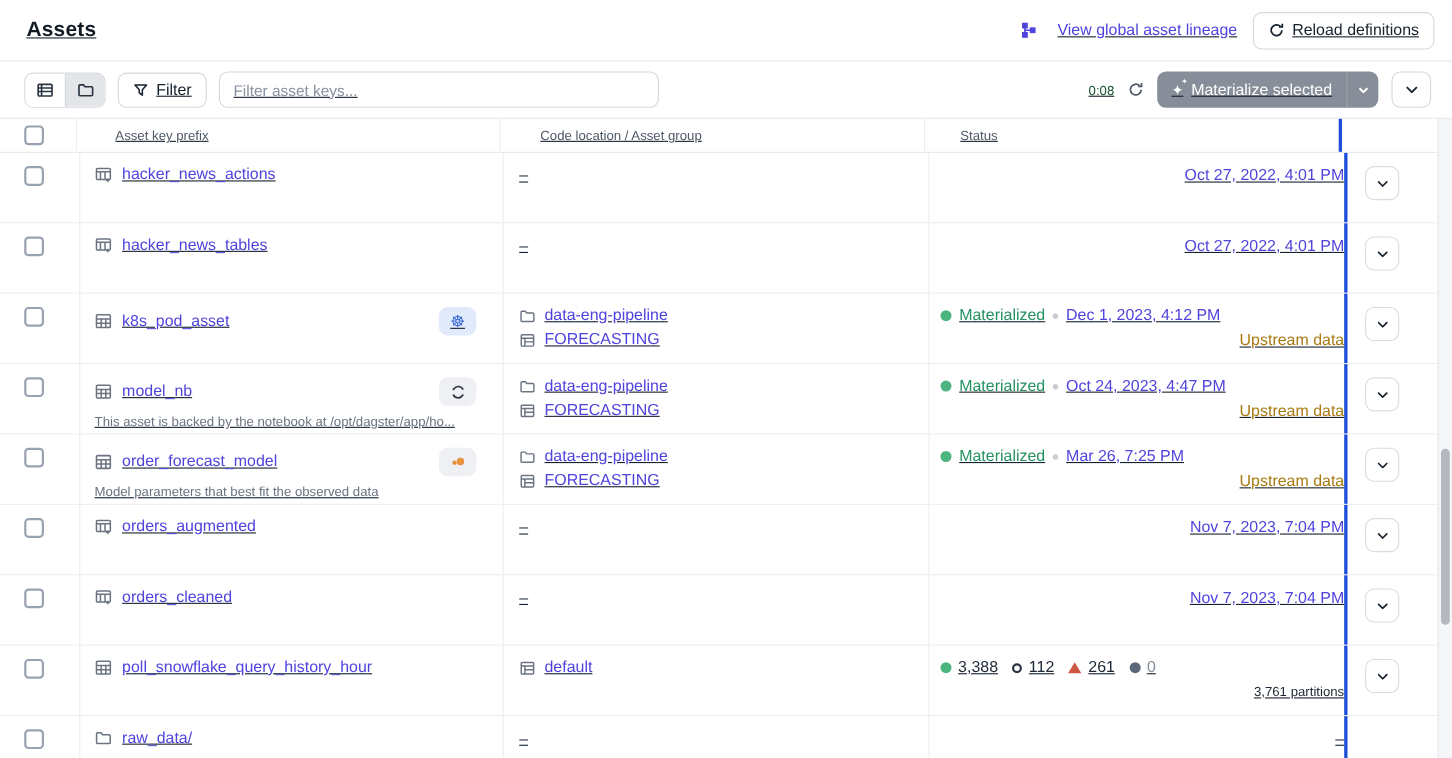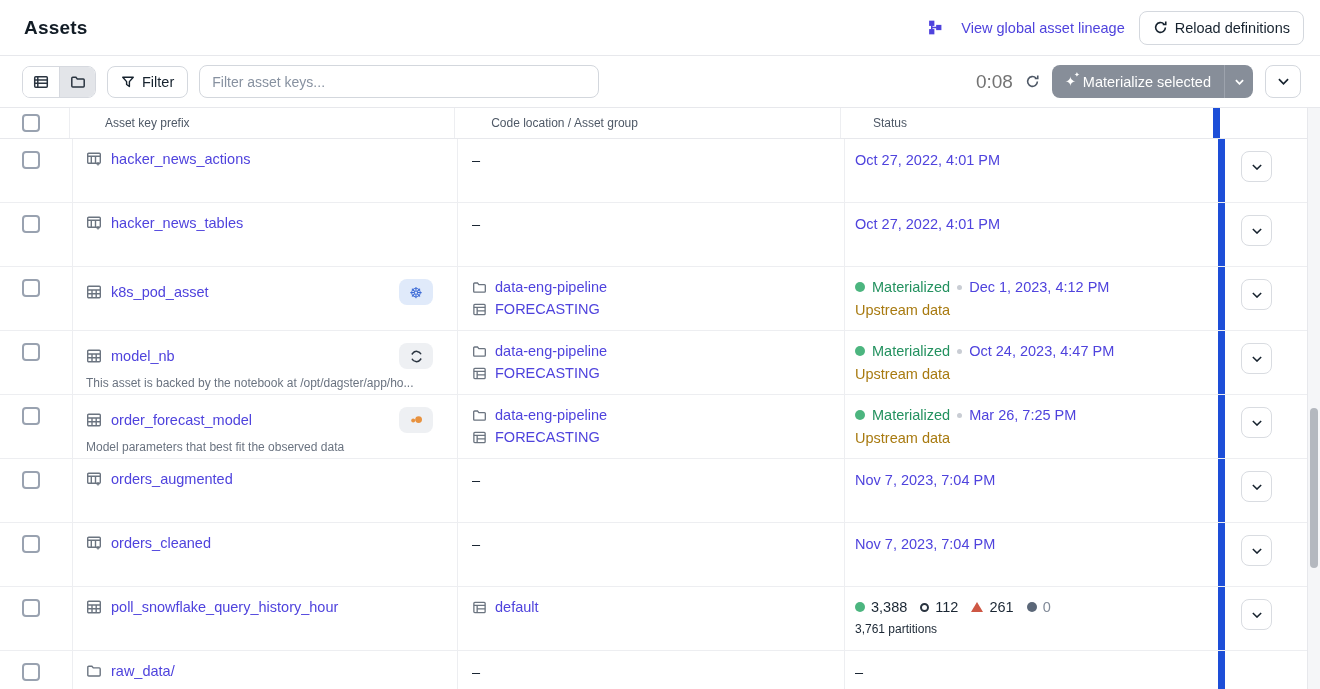--- a/index.html
+++ b/index.html
@@ -1,21 +1,21 @@
 <!DOCTYPE html>
 <html><head>
 <meta charset="utf-8">
 <style>
   * { margin:0; padding:0; box-sizing:border-box; }
   html,body { width:1320px; height:689px; }
   body {
     font-family:"Liberation Sans","DejaVu Sans",sans-serif;
     background:#ffffff; color:#16222e; overflow:hidden;
   }
-  .page { position:relative; width:1320px; height:689px; background:#fff; overflow:hidden; }
+  .page { position:relative; width:1320px; height:689px; background:#fff; overflow:hidden;text-decoration:underline; }
 
   
   .top-header {
     height:56px; display:flex; align-items:center;
     padding:0 16px 0 24px; border-bottom:1px solid #e7e8ec;
   }
   .page-title { font-size:19px; font-weight:700; color:#121c26; letter-spacing:.2px; }
   .top-right { margin-left:auto; display:flex; align-items:center; gap:14px; }
   .lineage-link {
     display:flex; align-items:center; gap:18px; color:#4f43dd; font-size:14.5px;
@@ -41,21 +41,21 @@
   }
   .seg-btn + .seg-btn { border-left:1px solid #d6d9df; }
   .seg-btn.selected { background:#e3e5e9; }
   .filter-btn { height:32px; }
   .search-input {
     width:400px; height:33px; border:1px solid #d3d7dd; border-radius:8px;
     padding:0 12px; font-size:14px; color:#16222e; font-family:inherit; outline:none;
   }
   .search-input::placeholder { color:#8791a0; }
   .toolbar-right { margin-left:auto; display:flex; align-items:center; gap:12px; }
-  .timer { font-size:19px; color:#737373; }
+  .timer { font-size:12px; color:#14532d; }
   .icon-plain { display:inline-flex; align-items:center; justify-content:center; cursor:pointer; }
   .materialize-split {
     display:flex; height:33px; border-radius:8px; overflow:hidden; background:#878e99;
   }
   .materialize-main {
     display:flex; align-items:center; gap:7px; padding:0 13px;
     color:#fff; font-size:14.5px; border:none; background:transparent; cursor:default; font-family:inherit;
   }
   .materialize-caret {
     width:29px; display:flex; align-items:center; justify-content:center;
@@ -70,21 +70,21 @@
 
   
   .asset-table { border-top:1px solid #e7e8ec; }
   .thead { display:flex; height:31px; align-items:center; border-bottom:1px solid #e7e8ec;gap:22px; }
   .thead .col-label { font-size:12px; color:#4e5866; }
   .row { display:flex; height:64px; border-bottom:1px solid #edeef1; }
   .cell { padding-top:12px; }
   .c-check { width:73px; border-right:1px solid #edeef1; padding-left:22px; }
   .c-asset { width:385px; border-right:1px solid #edeef1; padding-left:13px; padding-right:24px; }
   .c-code  { width:387px; border-right:1px solid #edeef1; padding-left:14px; }
-  .c-status{ width:380px; border-right:7px solid #1d4ed8; padding-left:10px; }
+  .c-status{ width:380px; border-right:3px solid #1d4ed8; padding-left:10px;text-align:right; }
   .c-btn   { width:82px;  padding-left:16px; }
   .thead .c-check, .thead .c-asset, .thead .c-code, .thead .c-status, .thead .c-btn {
     height:100%; display:flex; align-items:center; padding-top:0;
   }
 
   .checkbox {
     width:18px; height:18px; border:2px solid #99a2b0; border-radius:4px;
     background:#fff; display:inline-block; cursor:pointer;
   }
 

